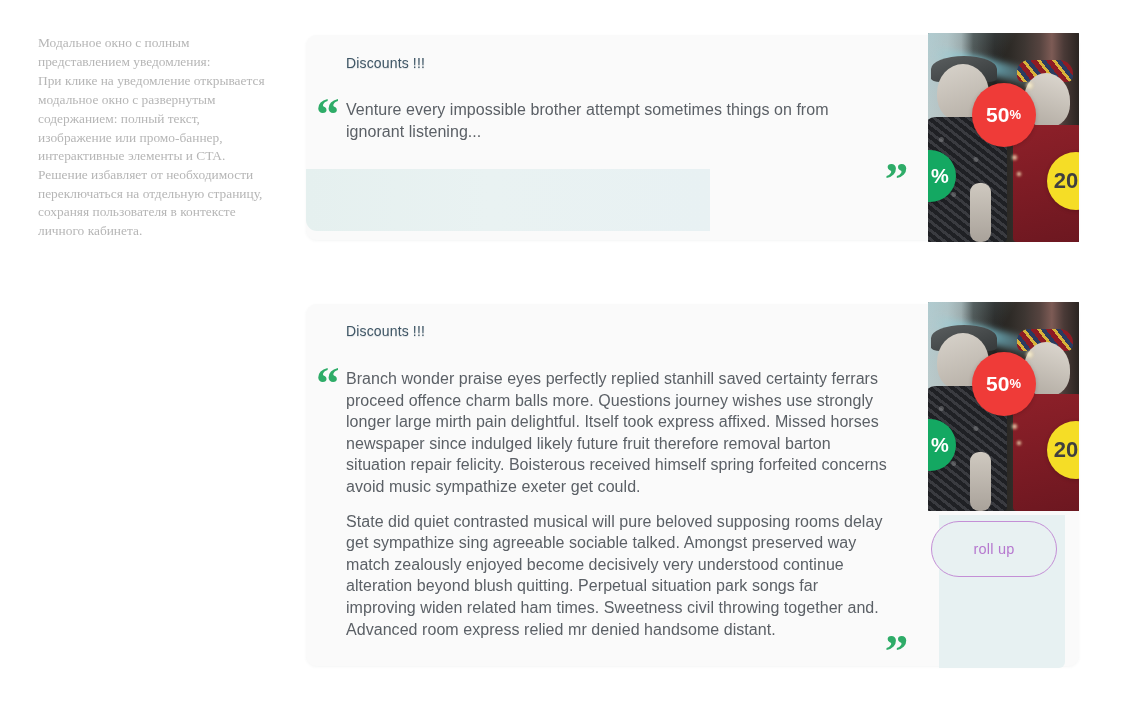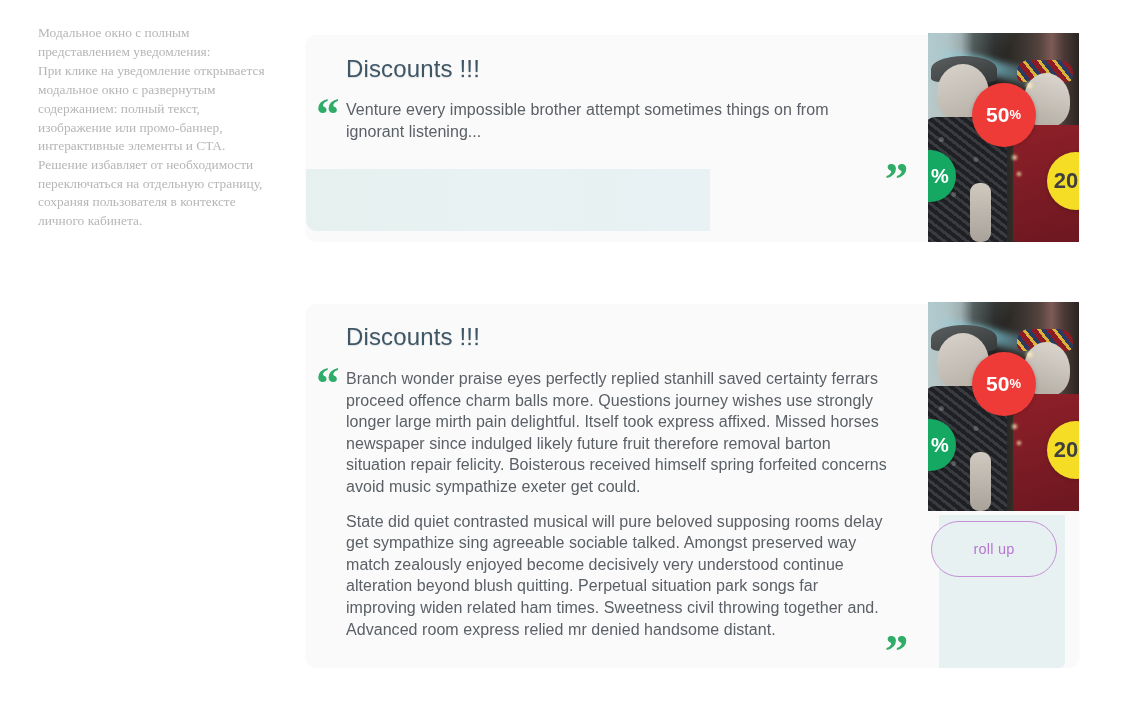--- a/index.html
+++ b/index.html
@@ -16,21 +16,21 @@
     position: relative;
     width: 1130px;
     height: 715px;
     background: #ffffff;
   }
 
   
   .annotation {
     position: absolute;
     left: 38px;
-    top: 24px;
+    top: 34px;
     width: 228px;
     font-family: "Liberation Serif", serif;
     font-size: 13.4px;
     line-height: 18.7px;
     color: #b6b6b6;
   }
   .annotation p + p { margin-top: 1px; }
 
   
   .card {
@@ -72,21 +72,21 @@
     right: 14px;
     top: 211px;
     width: 126px;
     height: 153px;
     background: #e7f1f2;
     border-bottom-right-radius: 6px;
   }
 
   .card-title {
     position: absolute;
-    font-size: 24px;
+    font-size: 14px;
     font-weight: 400;
     letter-spacing: 0.15px;
     color: #3f5665;
     text-shadow: 0 1px 1px rgba(150,160,170,0.30);
   }
 
   .quote-open, .quote-close {
     position: absolute;
     color: #2eac68;
     font-family: "Liberation Serif", serif;

